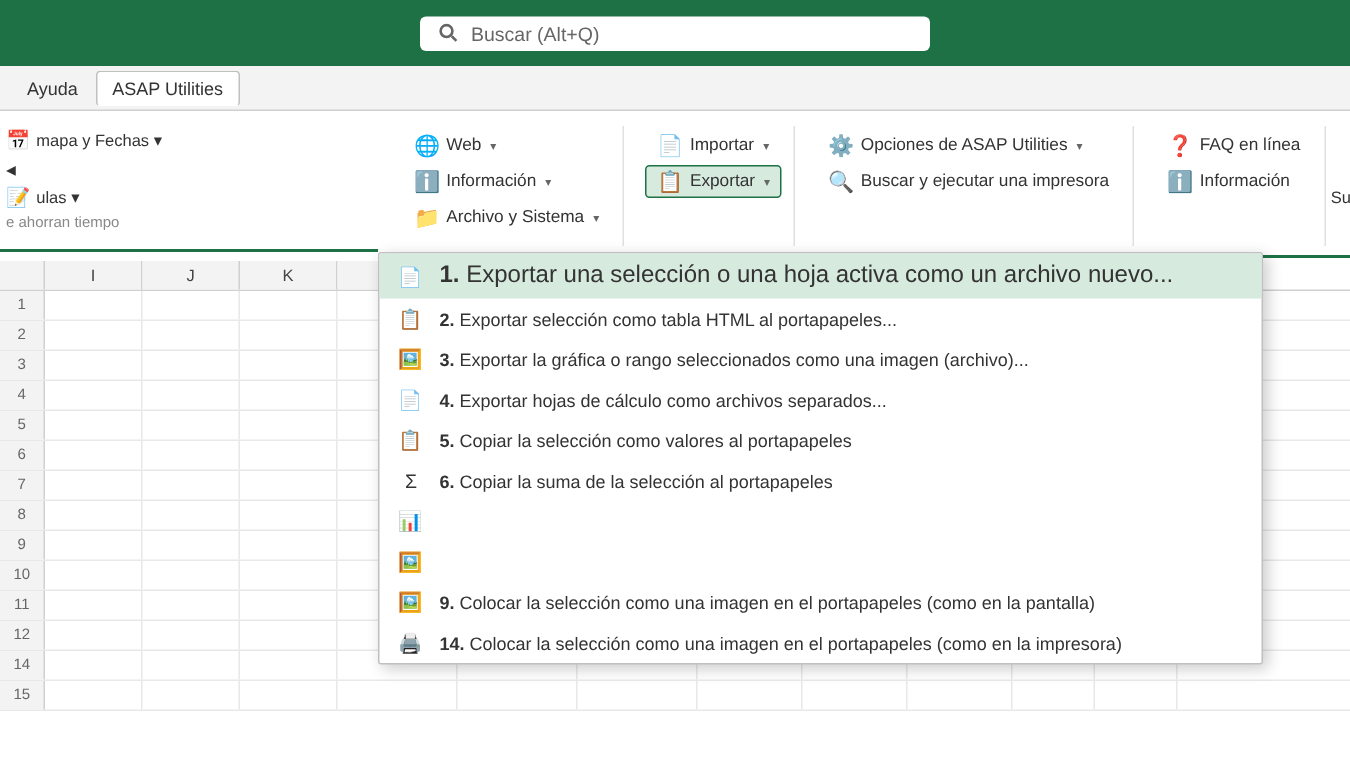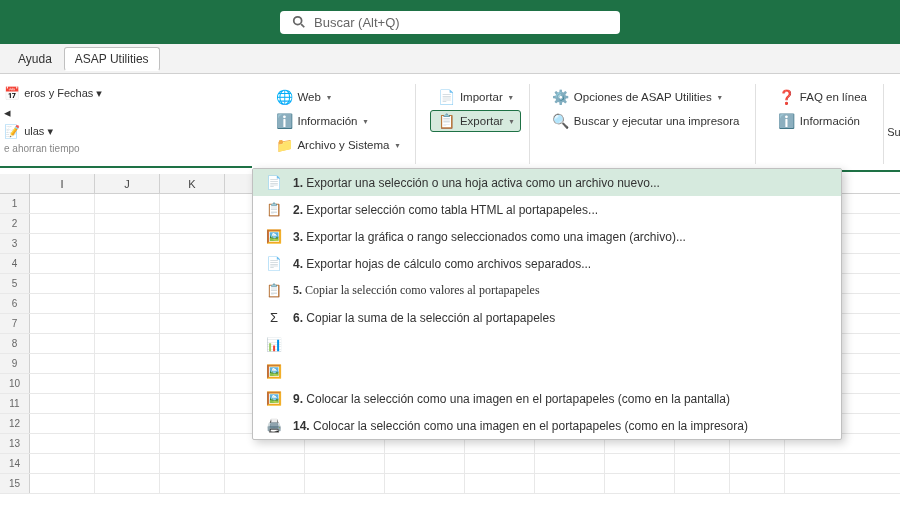--- a/index.html
+++ b/index.html
@@ -263,21 +263,21 @@
 
 <div class="menu-bar">
   <div class="menu-item">Ayuda</div>
   <div class="menu-item active">ASAP Utilities</div>
 </div>
 
 <div class="left-ribbon-area">
   <div style="padding: 6px 4px; font-size:11px; color:#333;">
     <div style="display:flex; align-items:center; gap:4px; padding:2px 0;">
         <span style="font-size:13px;">📅</span> 
-        <span>eros y Fechas ▾</span>
+        <span>mapa y Fechas ▾</span>
       </div>
     <div style="display:flex; align-items:center; gap:4px; padding:2px 0;">
         <span style="font-size:13px;">◂</span>
       </div>
     <div style="display:flex; align-items:center; gap:4px; padding:2px 0;">
         <span style="font-size:13px;">📝</span> 
         <span>ulas ▾</span>
       </div>
     <div style="padding:2px 0; font-size:10px; color:#888;">e ahorran tiempo</div>
   </div>
@@ -525,34 +525,20 @@
         <div class="sheet-cell" style="width: 80px;"></div>
         <div class="sheet-cell" style="width: 80px;"></div>
         <div class="sheet-cell" style="width: 80px;"></div>
         <div class="sheet-cell" style="width: 70px;"></div>
         <div class="sheet-cell" style="width: 70px;"></div>
         <div class="sheet-cell" style="width: 70px;"></div>
         <div class="sheet-cell" style="width: 55px;"></div>
         <div class="sheet-cell" style="width: 55px;"></div>
       </div>
       <div class="sheet-row">
-        <div class="row-num">13</div>
-        <div class="sheet-cell"></div>
-        <div class="sheet-cell"></div>
-        <div class="sheet-cell"></div>
-        <div class="sheet-cell" style="width: 80px;"></div>
-        <div class="sheet-cell" style="width: 80px;"></div>
-        <div class="sheet-cell" style="width: 80px;"></div>
-        <div class="sheet-cell" style="width: 70px;"></div>
-        <div class="sheet-cell" style="width: 70px;"></div>
-        <div class="sheet-cell" style="width: 70px;"></div>
-        <div class="sheet-cell" style="width: 55px;"></div>
-        <div class="sheet-cell" style="width: 55px;"></div>
-      </div>
-      <div class="sheet-row">
         <div class="row-num">14</div>
         <div class="sheet-cell"></div>
         <div class="sheet-cell"></div>
         <div class="sheet-cell"></div>
         <div class="sheet-cell" style="width: 80px;"></div>
         <div class="sheet-cell" style="width: 80px;"></div>
         <div class="sheet-cell" style="width: 80px;"></div>
         <div class="sheet-cell" style="width: 70px;"></div>
         <div class="sheet-cell" style="width: 70px;"></div>
         <div class="sheet-cell" style="width: 70px;"></div>
@@ -572,37 +558,37 @@
         <div class="sheet-cell" style="width: 70px;"></div>
         <div class="sheet-cell" style="width: 55px;"></div>
         <div class="sheet-cell" style="width: 55px;"></div>
       </div>
     </div>
 </div>
 
 <div class="dropdown-overlay" id="dropdown">
 <div class="dropdown-item highlighted">
       <span class="item-icon">📄</span>
-      <span style="font-size: 12px;"><strong>1.</strong> Exportar una selección o una hoja activa como un archivo nuevo...</span>
+      <span style="font-size: 16px;"><strong>1.</strong> Exportar una selección o una hoja activa como un archivo nuevo...</span>
     </div>
     <div class="dropdown-item">
       <span class="item-icon">📋</span>
       <span style="font-size: 12px;"><strong>2.</strong> Exportar selección como tabla HTML al portapapeles...</span>
     </div>
     <div class="dropdown-item">
       <span class="item-icon">🖼️</span>
       <span style="font-size: 12px;"><strong>3.</strong> Exportar la gráfica o rango seleccionados como una imagen (archivo)...</span>
     </div>
     <div class="dropdown-item">
       <span class="item-icon">📄</span>
       <span style="font-size: 12px;"><strong>4.</strong> Exportar hojas de cálculo como archivos separados...</span>
     </div>
     <div class="dropdown-item">
       <span class="item-icon">📋</span>
-      <span style="font-size: 12px; font-family: Liberation Serif, serif;"><strong>5.</strong> Copiar la selección como valores al portapapeles</span>
+      <span style="font-size: 12px;"><strong>5.</strong> Copiar la selección como valores al portapapeles</span>
     </div>
     <div class="dropdown-item">
       <span class="item-icon">Σ</span>
       <span style="font-size: 12px;"><strong>6.</strong> Copiar la suma de la selección al portapapeles</span>
     </div>
     <div class="dropdown-item">
       <span class="item-icon">📊</span>
     </div>
     <div class="dropdown-item">
       <span class="item-icon">🖼️</span>

